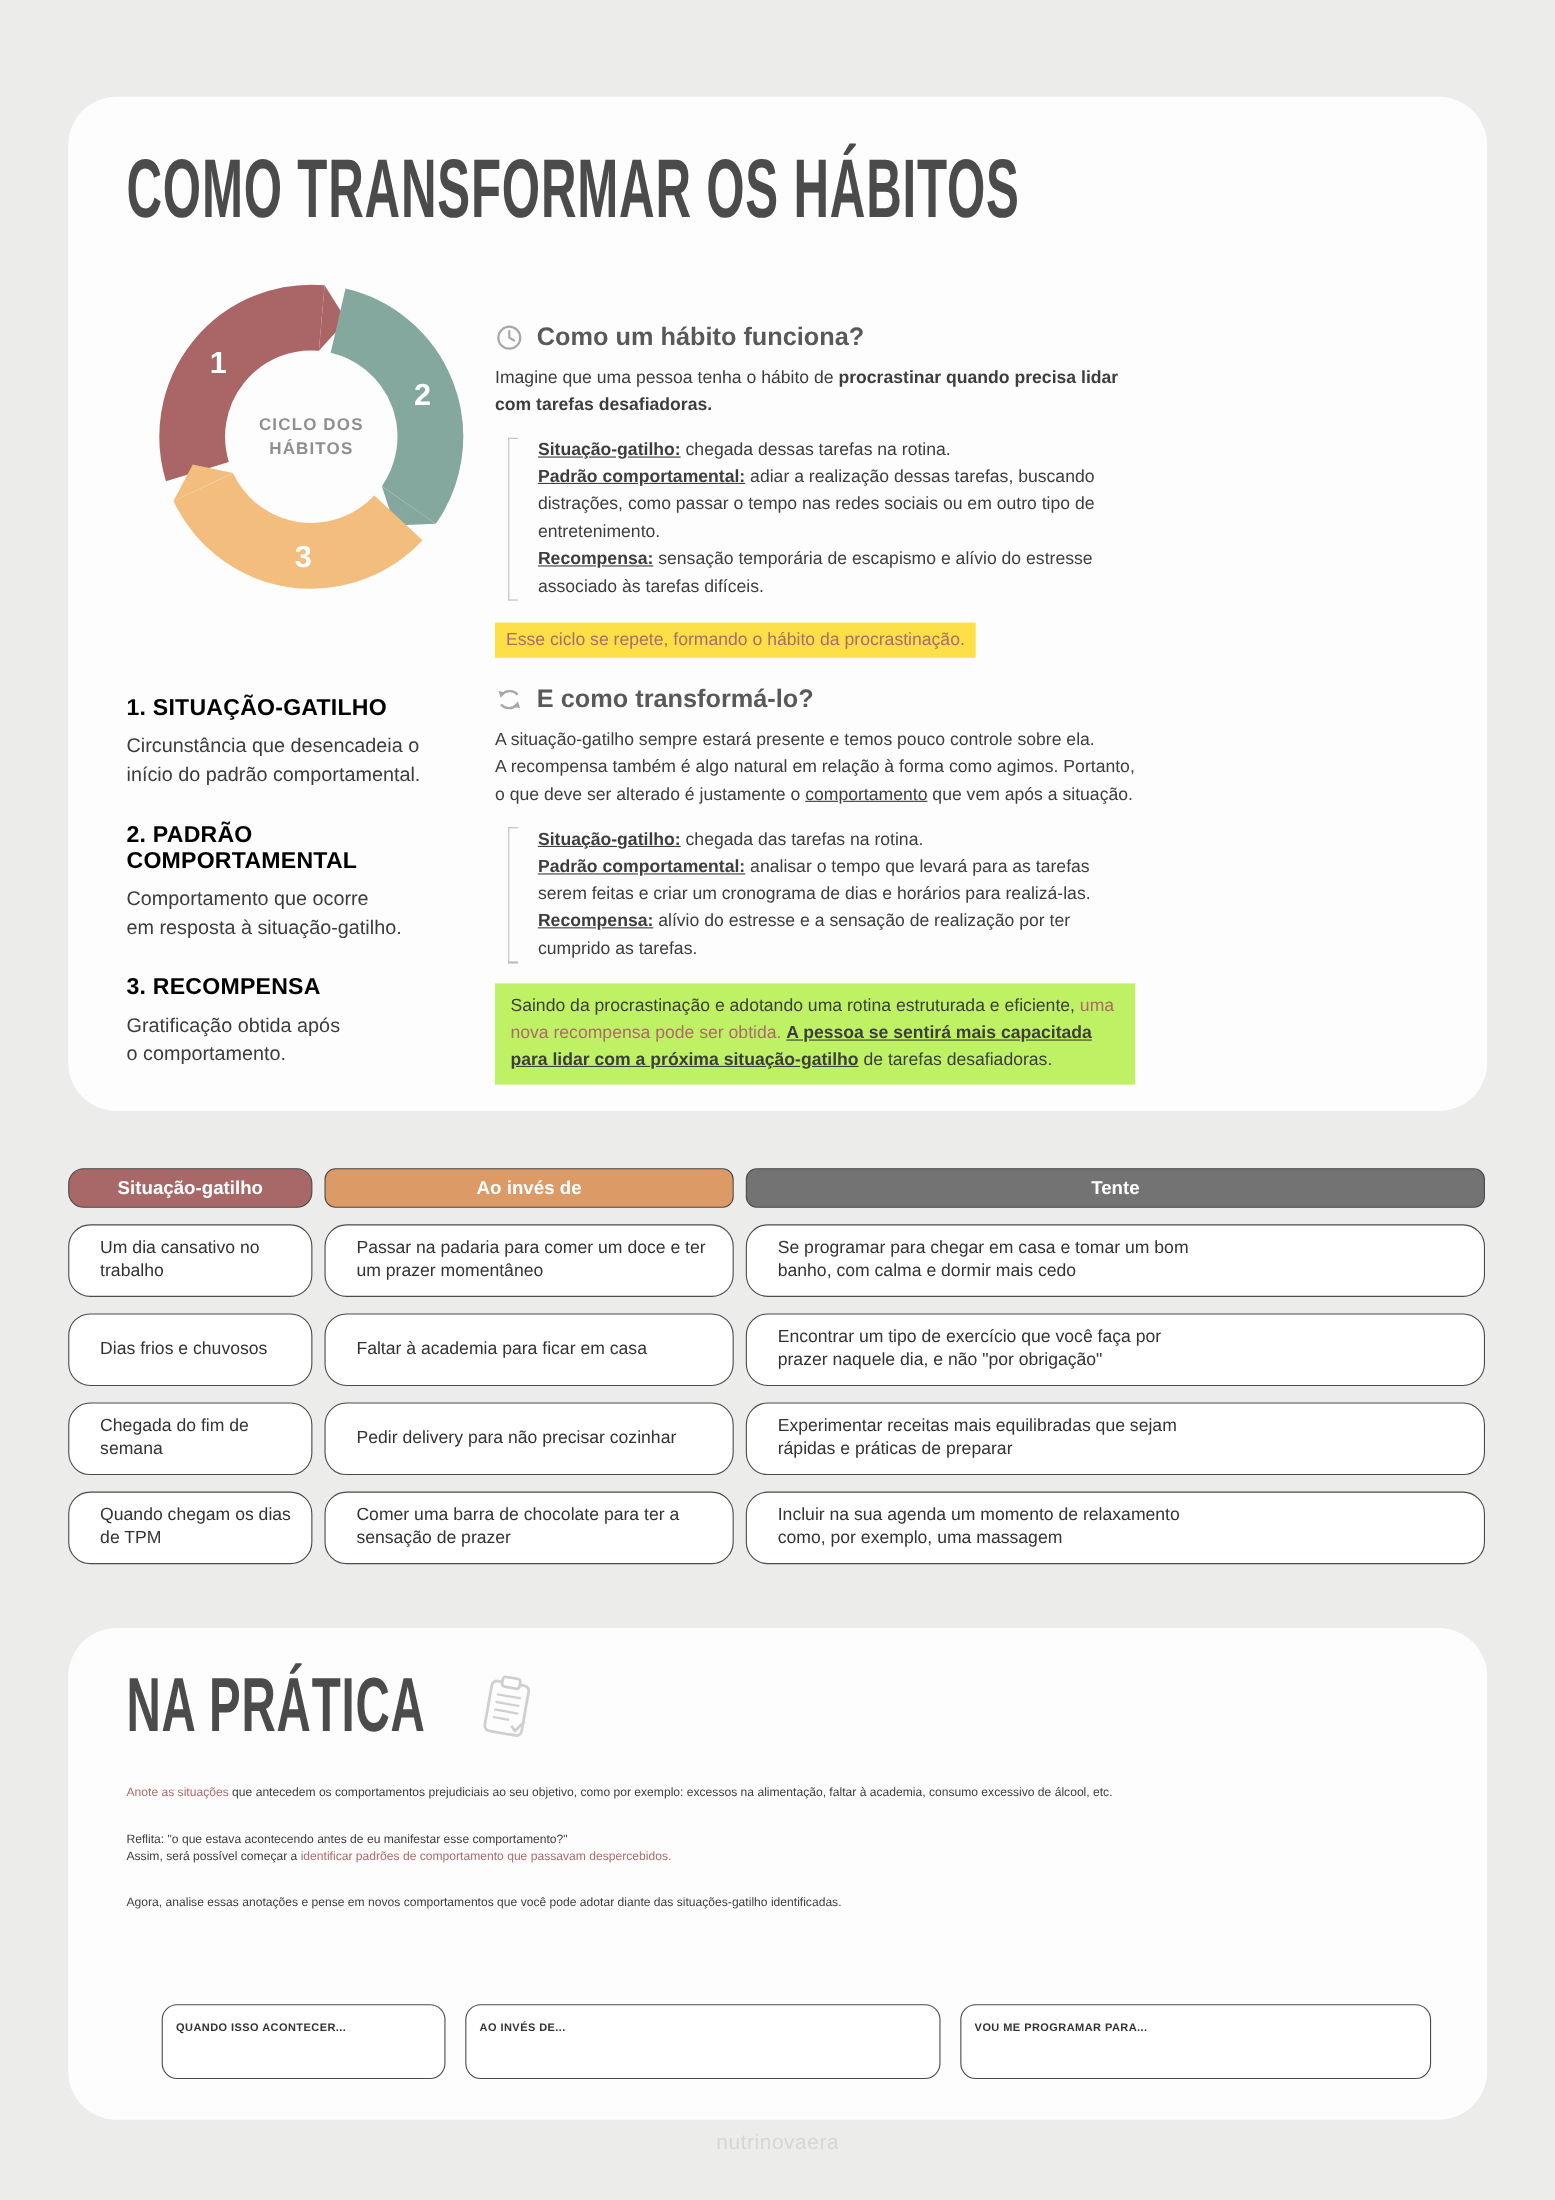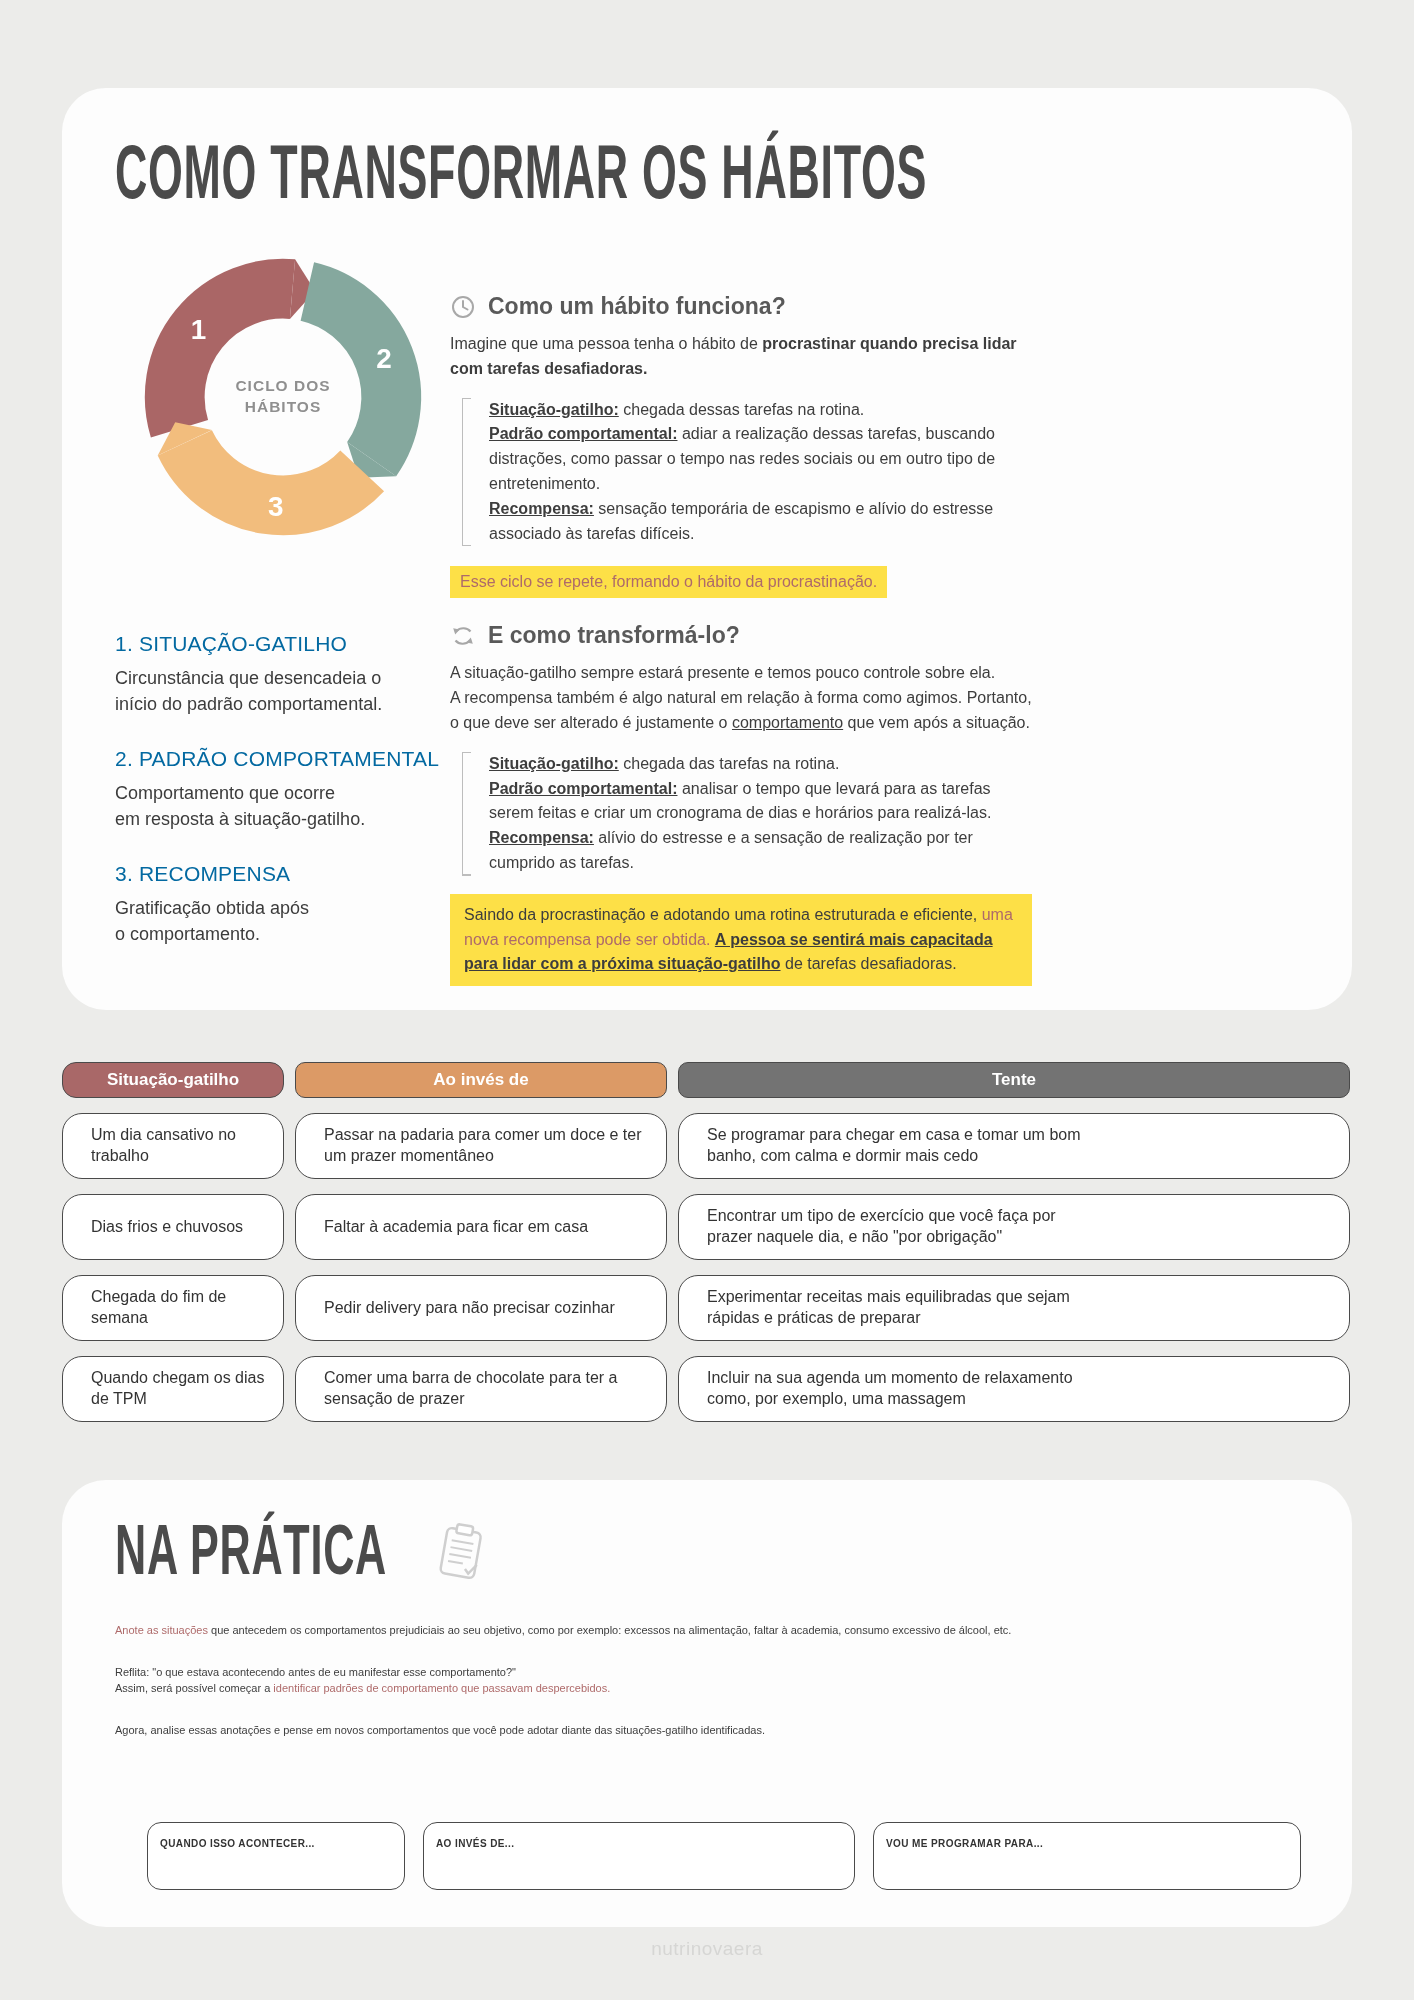--- a/index.html
+++ b/index.html
@@ -21,21 +21,21 @@
   }
   #main-title{left:53px;top:40px;}
   #practice-title{left:53px;top:30px;font-size:60px;transform:scale(0.72,1.16);}
 
   
   .diagram{position:absolute;left:56px;top:144px;width:330px;height:330px;}
   .diagram text{font-weight:700;}
 
   
   .legend{position:absolute;left:53px;top:544px;width:330px;}
-  .legend-item h3{margin:0 0 10px;font-size:21px;font-weight:400;color:#0369a1;letter-spacing:.2px;}
+  .legend-item h3{margin:0 0 10px;font-size:21px;font-weight:700;color:#000000;letter-spacing:.2px;}
   .legend-item .desc{margin:0 0 30px;font-size:18px;line-height:1.42;color:#3c3c3c;}
   .legend-item .desc span{display:block;}
 
   
   .right-col{position:absolute;left:388px;top:205px;width:582px;}
   .sec-heading{display:flex;align-items:center;gap:12px;margin:0 0 12px;
     font-size:23px;font-weight:700;color:#595959;}
   .para{margin:0 0 16px;font-size:16px;line-height:1.55;}
   .para .line{display:block;}
   .semibold{font-weight:700;}
@@ -44,21 +44,21 @@
   .block::before,.block::after{content:"";position:absolute;left:-1.5px;width:9px;height:1.5px;background:#bdbdbd;}
   .block::before{top:0;}
   .block::after{bottom:0;}
   .block p{margin:0;}
   .lbl{font-weight:700;text-decoration:underline;}
   .ul{text-decoration:underline;}
   .ul-bold{font-weight:700;text-decoration:underline;}
   .rose{color:#ae6a6a;}
   .hl-line{display:inline-block;background:#fde047;color:#ae6a6a;
     padding:7px 10px;font-size:16px;margin:2px 0 24px;}
-  .hl-block{background:#fde047;padding:9px 14px;font-size:16px;line-height:1.55;margin-top:4px;}
+  .hl-block{background:#bef264;padding:9px 14px;font-size:16px;line-height:1.55;margin-top:4px;}
 
   
   .table-grid{position:absolute;left:62px;top:1062px;width:1289px;
     display:grid;grid-template-columns:222px 372px 672px;
     grid-template-rows:36px 66px 66px 66px 66px;
     column-gap:11px;row-gap:15px;box-sizing:border-box;}
   .th{border-radius:10px;border:1.5px solid #4a4a4a;box-sizing:border-box;
     display:flex;align-items:center;justify-content:center;
     color:#ffffff;font-weight:700;font-size:17px;}
   .th-rose{background:#a96868;border-radius:14px;}

